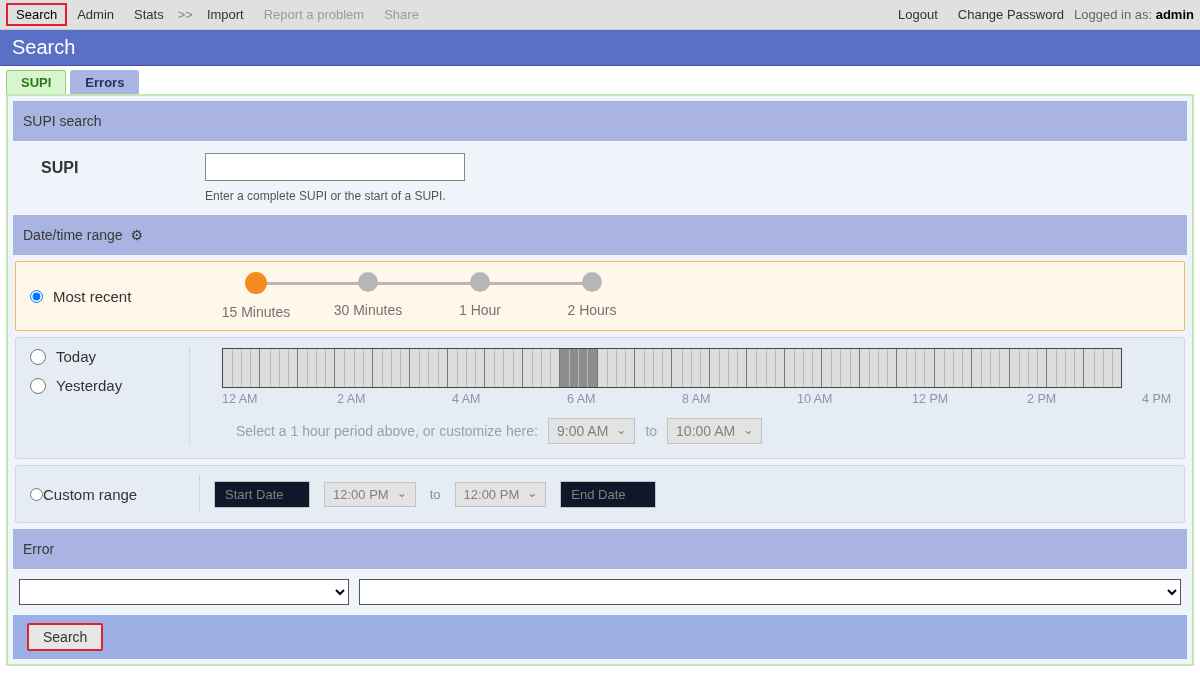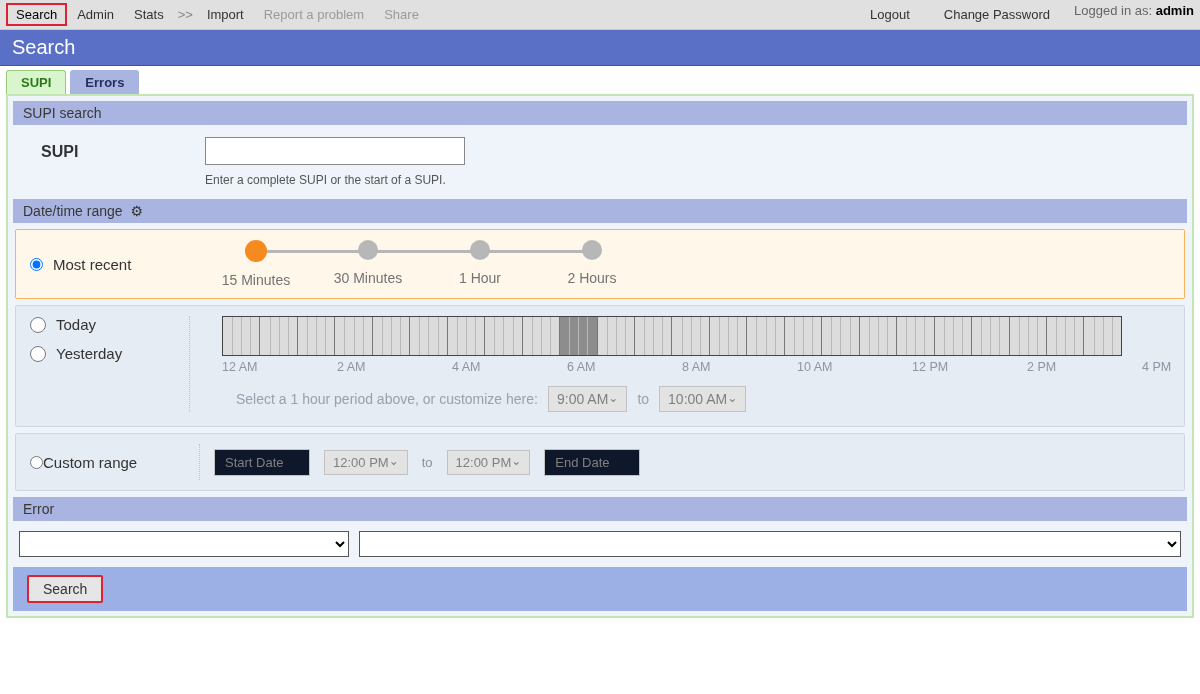--- a/index.html
+++ b/index.html
@@ -14,21 +14,21 @@
   .topbar {
     background: #e0e0e0;
     height: 30px;
     display: flex;
     align-items: center;
     padding: 0 6px;
     border-bottom: 1px solid #c9c9c9;
     font-size: 13px;
   }
   .topbar .left { display: flex; align-items: center; gap: 0; }
-  .topbar .right { margin-left: auto; display: flex; gap: 14px; color: #666; }
+  .topbar .right { margin-left: auto; display: flex; align-items: center; color: #666; }
   .nav-item { padding: 4px 10px; color: #333; cursor: pointer; }
   .nav-item.active { border: 2px solid #d23; padding: 2px 8px; color: #000; }
   .nav-item.disabled { color: #9a9a9a; cursor: default; }
   .nav-sep { color: #888; padding: 0 4px; }
   .logged-in b { color: #000; font-weight: bold; }
 
   
   .headbar {
     background: #5a6fc6;
     color: #fff;
@@ -57,21 +57,21 @@
     border: 2px solid #c2e7b2;
     background: #eff4fb;
     padding: 3px;
   }
 
   
   .section-head {
     background: #a9b5e0;
     color: #383838;
     font-size: 14px;
-    padding: 4px 10px;
+    padding: 12px 10px;
     margin: 2px;
     display: flex;
     align-items: center;
     gap: 8px;
   }
   .section-body {
     margin: 4px;
     padding: 8px 10px;
   }
 
@@ -151,21 +151,21 @@
   .hour-labels {
     display: flex; width: 900px; margin-top: 4px; font-size: 12.5px; color: #8e94a2;
     padding-left: 0;
     gap: 40px;
   }
   .hour-labels span { flex: 0 0 75px; }
 
   .select-line { display: flex; align-items: center; gap: 10px; margin-top: 12px; padding-left: 28px; color: #9aa0ad; font-size: 14px; }
   .faux-select {
     border: 1px solid #c2c2c2; background: #e3e3e3; color: #808080; padding: 4px 8px;
-    display: flex; align-items: center; cursor: pointer;
+    display: flex; align-items: center; gap: 8px; cursor: pointer;
   }
   .chev::after { content: "\2304"; font-size: 12px; position: relative; top: -2px; }
 
   
   .cust-flex { display: flex; align-items: center; gap: 14px; }
   .cust-left { width: 170px; display: flex; align-items: center; gap: 0; border-right: 1px dotted #b9c2d6; padding-right: 6px; min-height: 36px;}
   .faux-input {
     border: 1px solid #c2c2c2; background: #0f172a; color: #808080; padding: 5px 10px; min-width: 96px;
   }
 

